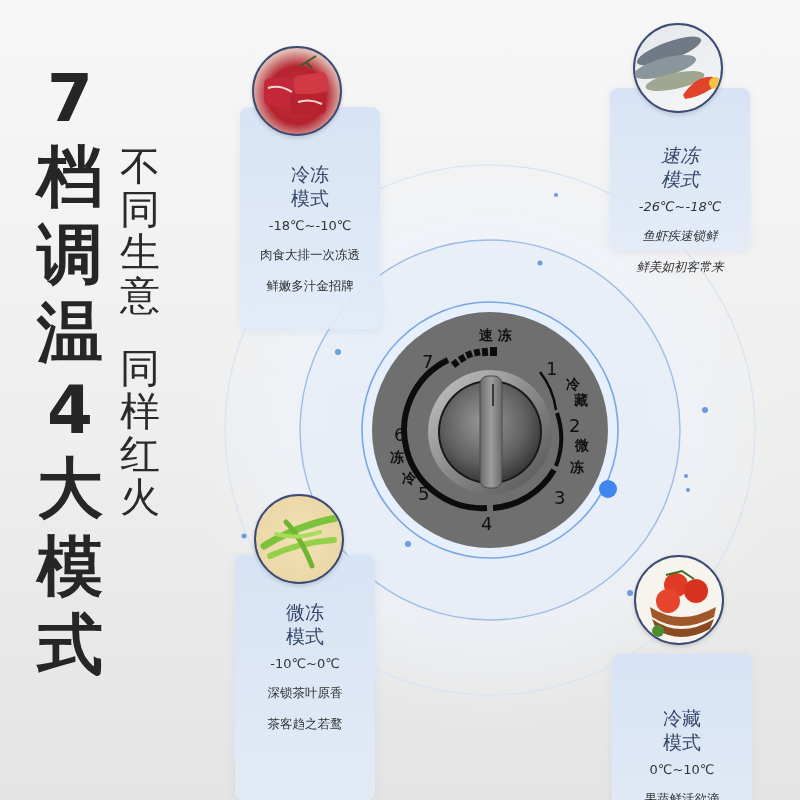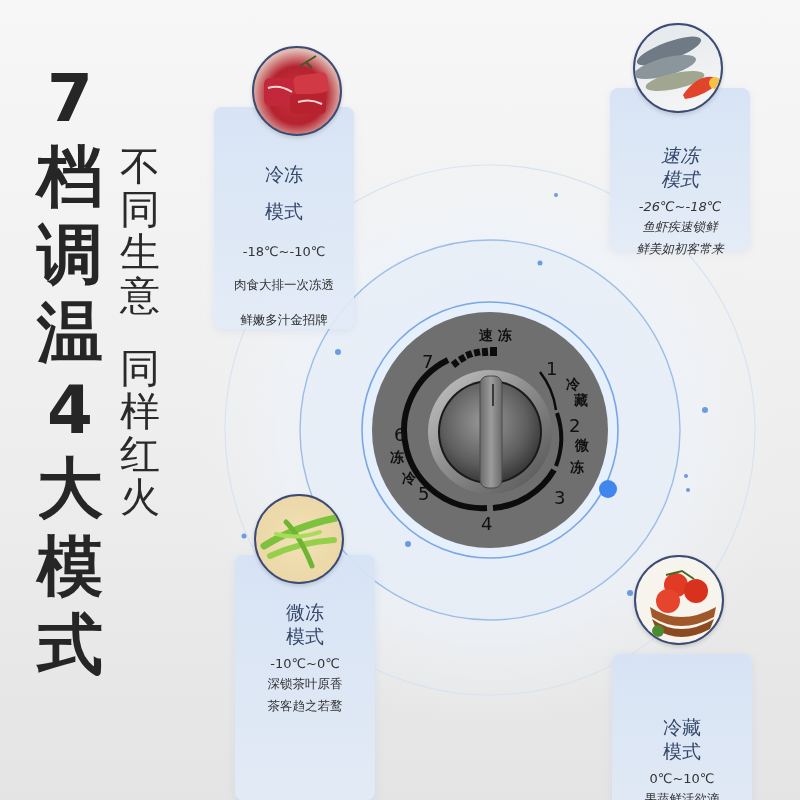--- a/index.html
+++ b/index.html
@@ -11,21 +11,21 @@
   .headline span{font-family:"DejaVu Sans",sans-serif;font-weight:bold;color:#262626;font-size:66px;line-height:78px;height:78px;display:block;text-align:center;}
   .sub{position:absolute;left:115px;top:145px;width:50px;display:flex;flex-direction:column;align-items:center;}
   .sub span{font-family:"DejaVu Sans",sans-serif;color:#2a2a2a;font-size:40px;line-height:43px;height:43px;display:block;}
   .sub .gap{height:30px;}
   .card{position:absolute;width:140px;border-radius:8px;
     background:linear-gradient(180deg,rgba(214,227,245,0.95) 0%,rgba(226,235,247,0.9) 100%);
     box-shadow:0 2px 8px rgba(120,150,200,0.15);
     display:flex;flex-direction:column;align-items:center;color:#3a4a66;}
   .card .t{font-size:19px;line-height:24px;color:#34466a;}
   .card .r{font-size:13px;margin-top:8px;color:#333;}
-  .card .d{font-size:12.5px;margin-top:5px;color:#333;}
+  .card .d{font-size:12.5px;margin-top:14px;color:#333;}
   .photo{position:absolute;width:86px;height:86px;border-radius:50%;border:2px solid #3b4b74;overflow:hidden;box-shadow:0 2px 4px rgba(0,0,0,0.15);}
   .dial-wrap{position:absolute;left:0;top:0;width:800px;height:800px;}
 </style>
 </head>
 <body>
 
 <svg class="rings" viewBox="0 0 800 800">
   <defs>
     <radialGradient id="glow" cx="50%" cy="50%" r="50%">
       <stop offset="0%" stop-color="#e8f0fb" stop-opacity="0.9"></stop>
@@ -65,21 +65,21 @@
   <span>同</span>
   <span>生</span>
   <span>意</span>
   <div class="gap"></div>
   <span>同</span>
   <span>样</span>
   <span>红</span>
   <span>火</span>
 </div>
 
-<div class="card" style="left:214px;top:107px;height:222px;justify-content:space-between;padding-top:55px;box-sizing:border-box;">
+<div class="card" style="left:240px;top:107px;height:222px;justify-content:flex-start;padding-top:55px;box-sizing:border-box;">
   <span class="t">冷冻</span>
   <span class="t">模式</span>
   <span class="r">-18℃~-10℃</span>
   <span class="d">肉食大排一次冻透</span>
   <span class="d">鲜嫩多汁金招牌</span>
 </div>
 
 <div class="card" style="left:610px;top:88px;height:162px;justify-content:flex-start;padding-top:55px;box-sizing:border-box;font-style:italic;">
   <span class="t">速冻</span>
   <span class="t">模式</span>

